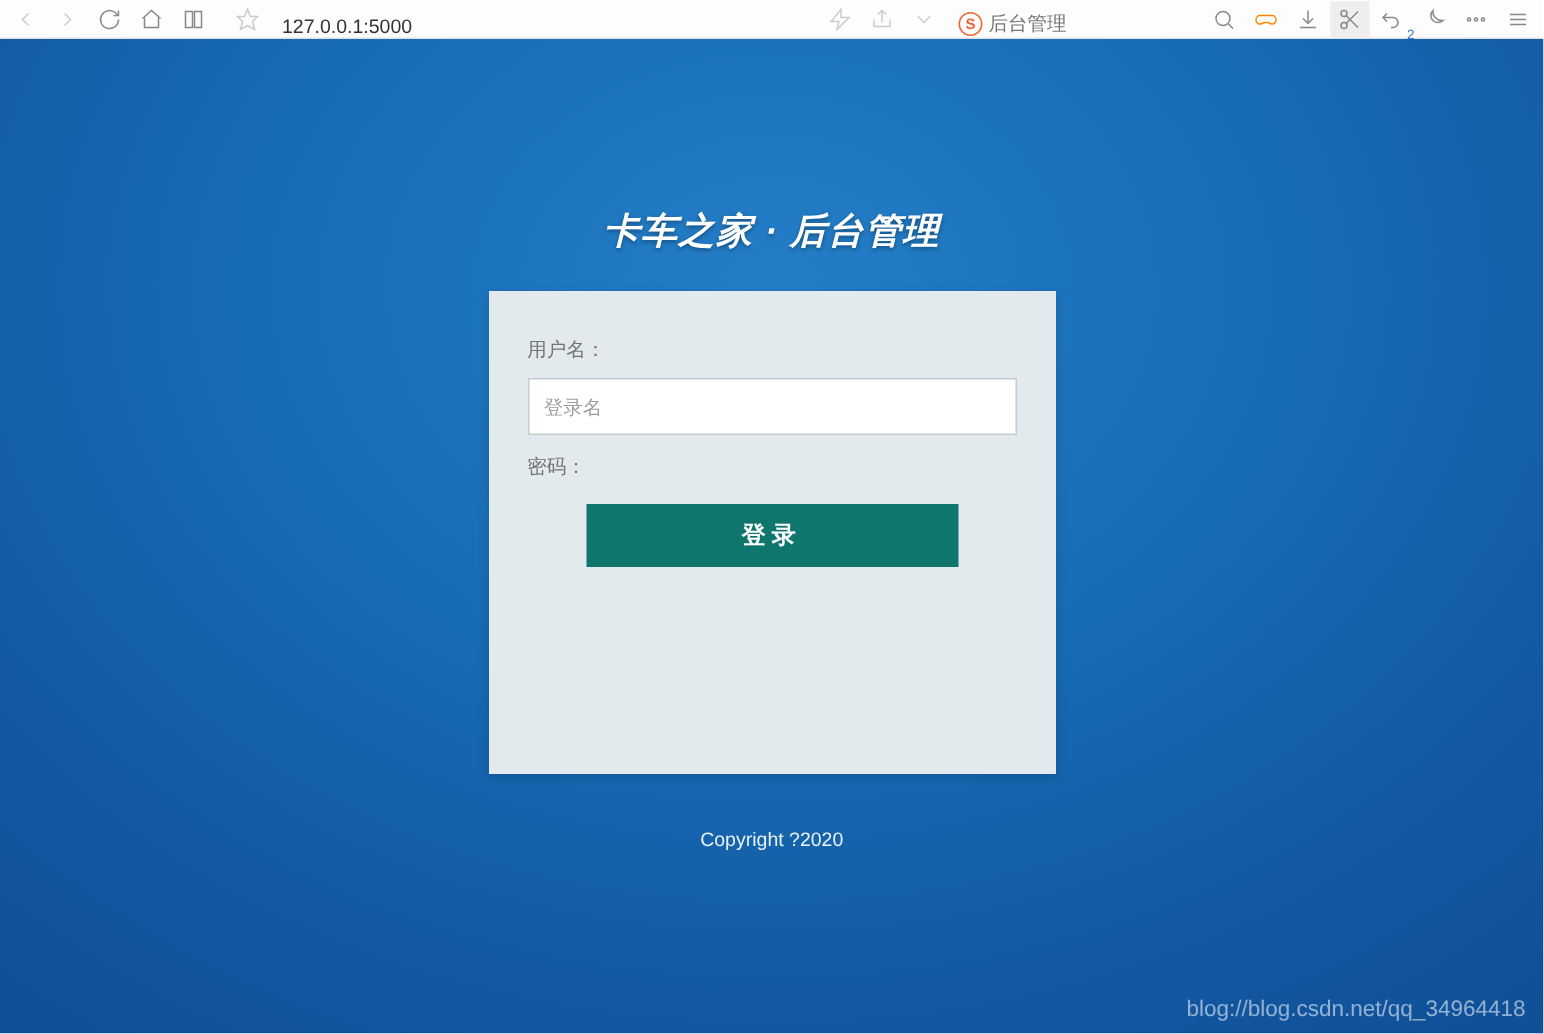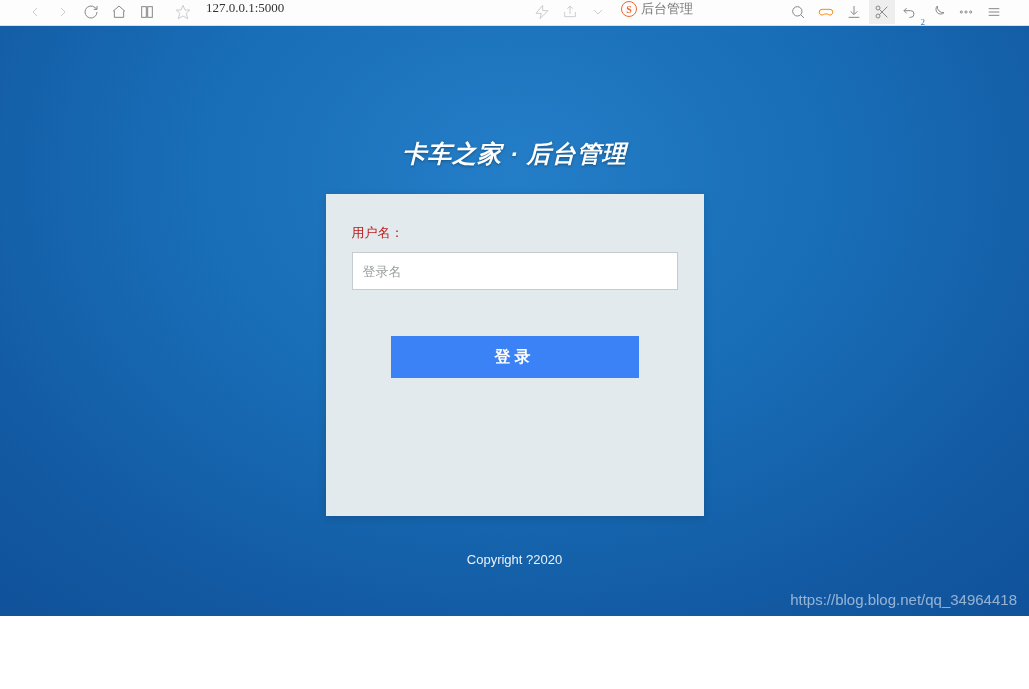--- a/index.html
+++ b/index.html
@@ -9,26 +9,25 @@
       height: 689px;
       overflow: hidden;
       background: #fff;
     }
     
     .browser-toolbar {
       height: 26px;
       background: #fdfdfd;
       border-bottom: 1px solid #e0e0e0;
       display: flex;
-      align-items: flex-start;
-      padding: 0 22px;
+      align-items: flex-end;
+      padding: 0 4px;
       gap: 2px;
       font-size: 12px;
       color: #555;
-      font-family: Liberation Serif, serif;
     }
     .tb-btn {
       width: 26px;
       height: 24px;
       display: flex;
       align-items: center;
       justify-content: center;
       color: #888;
       cursor: pointer;
     }
@@ -63,21 +62,21 @@
     .undo-badge::after {
       content: "2";
       position: absolute;
       right: -2px; bottom: -3px;
       font-size: 9px; color: #3a7ad1;
     }
 
     
     .page {
       width: 1029px;
-      height: 590px;
+      height: 663px;
       background: radial-gradient(ellipse 900px 700px at 50% 25%, #247ec7 0%, #186eb7 35%, #1258a1 70%, #0e4c93 100%);
       display: flex;
       flex-direction: column;
       align-items: center;
       position: relative;
     }
     .page-title {
       color: #fff;
       font-size: 24px;
       font-weight: bold;
@@ -89,41 +88,41 @@
     .login-card {
       margin-top: 24px;
       width: 378px;
       height: 322px;
       background: #e2eaee;
       padding: 30px 26px 24px 26px;
       box-shadow: 0 2px 8px rgba(0,0,0,0.15);
     }
     .field-label {
       font-size: 13px;
-      color: #b91c1c;
+      color: #737373;
       margin-bottom: 10px;
     }
     .field-input {
       width: 100%;
       height: 38px;
       border: 1px solid #c6cbcf;
       background: #fff;
       padding: 0 10px;
       font-size: 13px;
       color: #333;
-      margin-bottom: 30px;
+      margin-bottom: 12px;
       outline: none;
     }
     .field-input::placeholder { color: #9a9e9f; }
     .login-btn {
       display: block;
       width: 248px;
       height: 42px;
       margin: 16px auto 0;
-      background: #3b82f6;
+      background: #0f766e;
       color: #fff;
       border: none;
       font-size: 16px;
       font-weight: bold;
       letter-spacing: 4px;
       cursor: pointer;
     }
     .copyright {
       color: #e9f1f7;
       font-size: 13px;
@@ -253,20 +252,21 @@
   </div>
 </div>
 
 <div class="page">
   <div class="page-title">卡车之家 · 后台管理</div>
 
   <div class="login-card">
     <div class="field-label">用户名：</div>
     <input class="field-input" type="text" placeholder="登录名" style="">
 
+    <div class="field-label">密码：</div>
 
     <button class="login-btn">登录</button>
   </div>
 
   <div class="copyright">Copyright ?2020</div>
 
-  <div class="watermark">https://blog.blog.net/qq_34964418</div>
+  <div class="watermark">blog://blog.csdn.net/qq_34964418</div>
 </div>
 
 </body></html>

